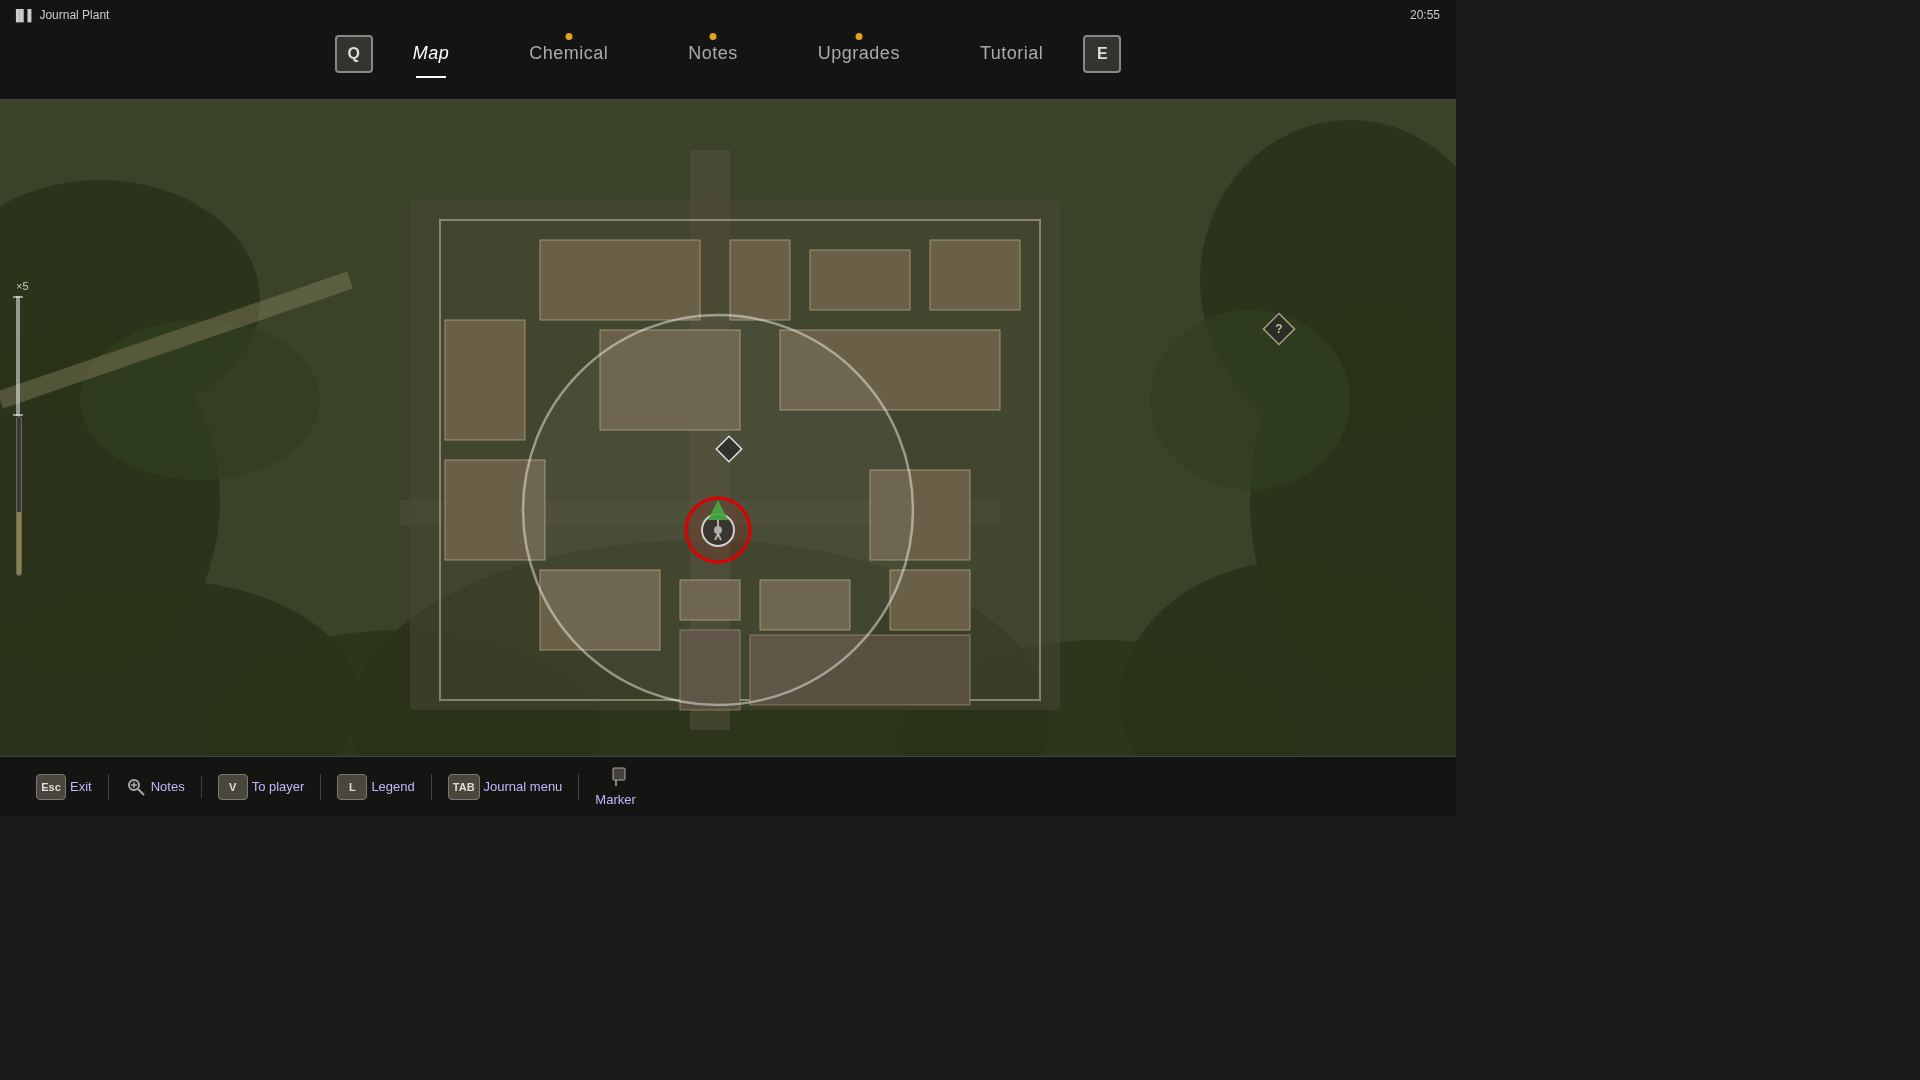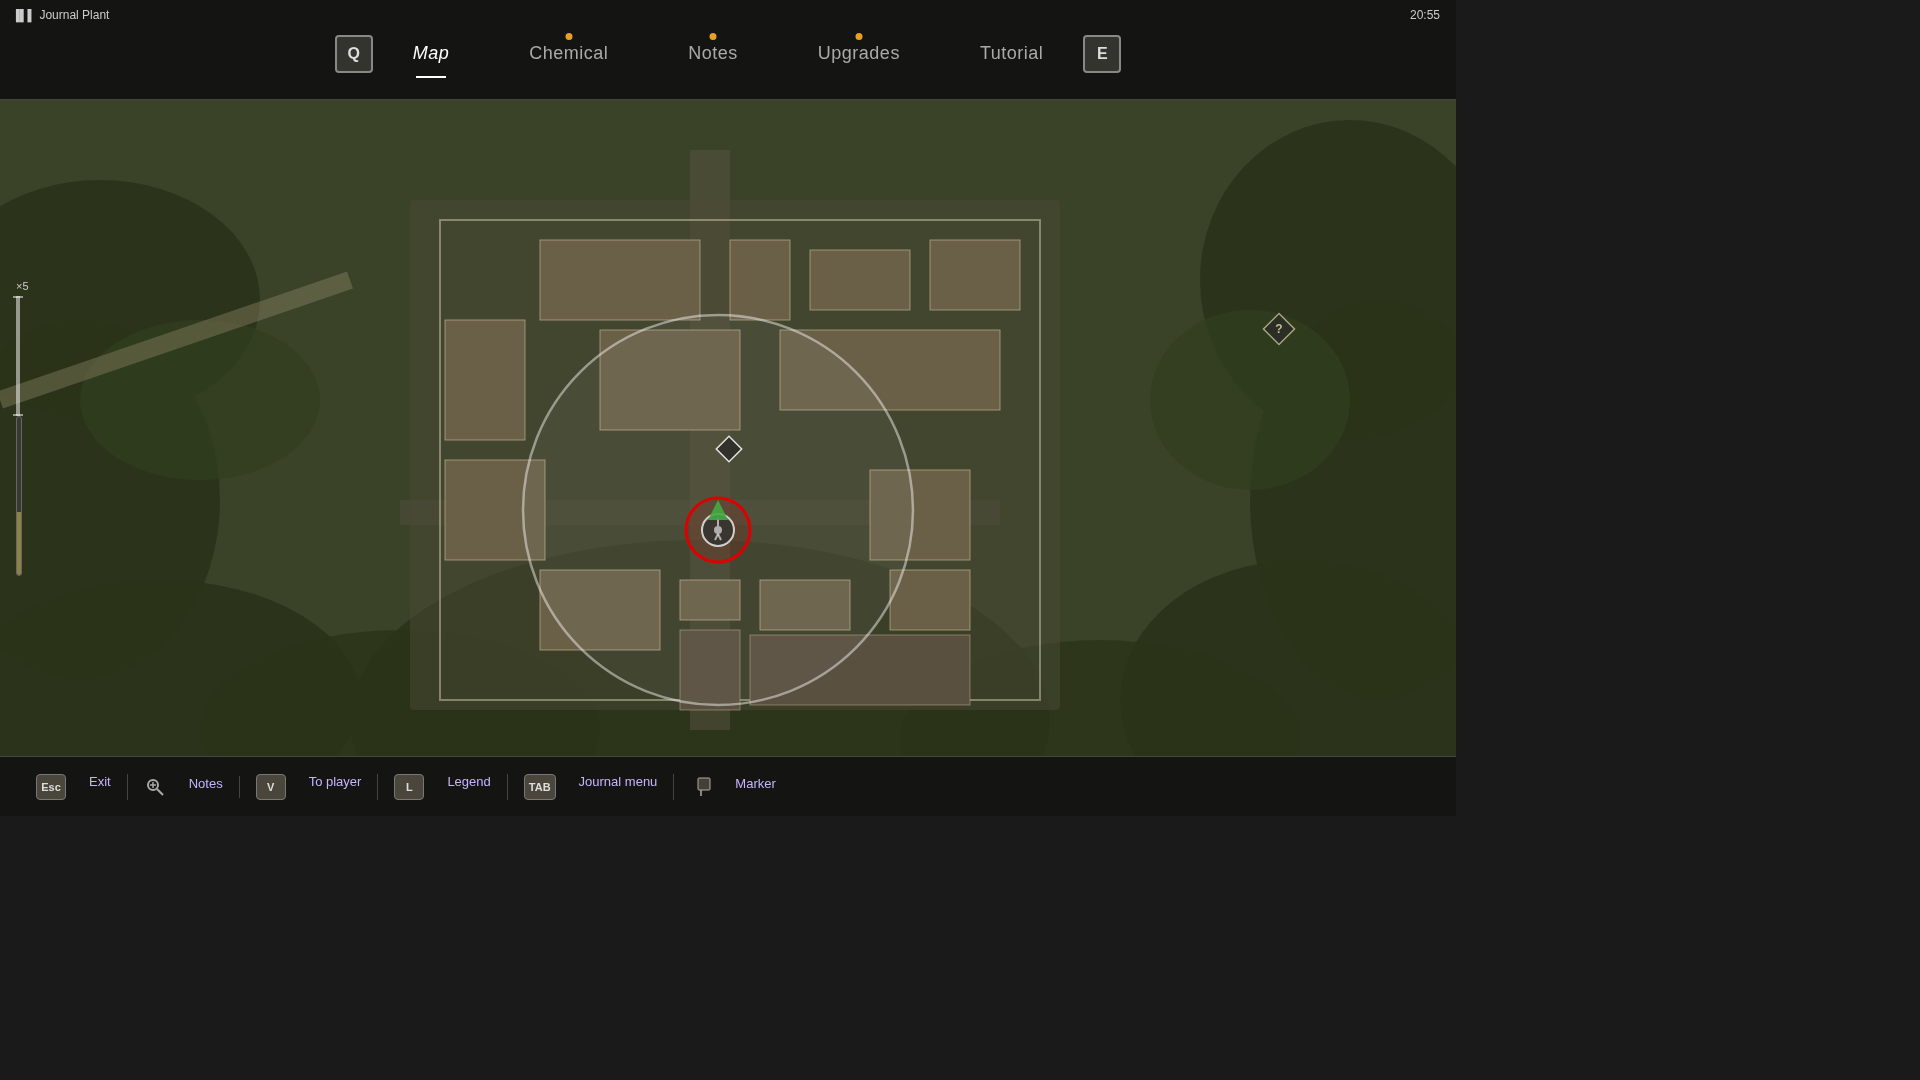--- a/index.html
+++ b/index.html
@@ -171,21 +171,22 @@
       z-index: 100;
       display: flex;
       align-items: center;
       padding: 0 20px;
       gap: 0;
       border-top: 1px solid #444;
     }
 
     .bottom-action {
       display: flex;
-      gap: 23px;
+      align-items: center;
+      gap: 4px;
       padding: 0 16px;
       border-right: 1px solid #444;
     }
 
     .bottom-action:last-child {
       border-right: none;
     }
 
     .key-badge {
       min-width: 30px;
@@ -383,21 +384,21 @@
   <div class="bottom-action">
     <div class="key-badge">L</div>
     <span class="action-label">Legend</span>
   </div>
 
   <div class="bottom-action">
     <div class="key-badge">TAB</div>
     <span class="action-label">Journal menu</span>
   </div>
 
-  <div class="bottom-action" style="border-right:none;">
+  <div class="bottom-action" style="border-right:none;flex-direction:column;">
     <div class="action-icon">
       <svg width="20" height="20" viewBox="0 0 20 20" fill="none">
         <rect x="7" y="1" width="12" height="12" rx="1" fill="rgba(80,75,65,0.8)" stroke="#aaa" stroke-width="1"></rect>
         <line x1="10" y1="13" x2="10" y2="19" stroke="#aaa" stroke-width="1.5"></line>
       </svg>
     </div>
     <span class="action-label">Marker</span>
   </div>
 </div>
 

